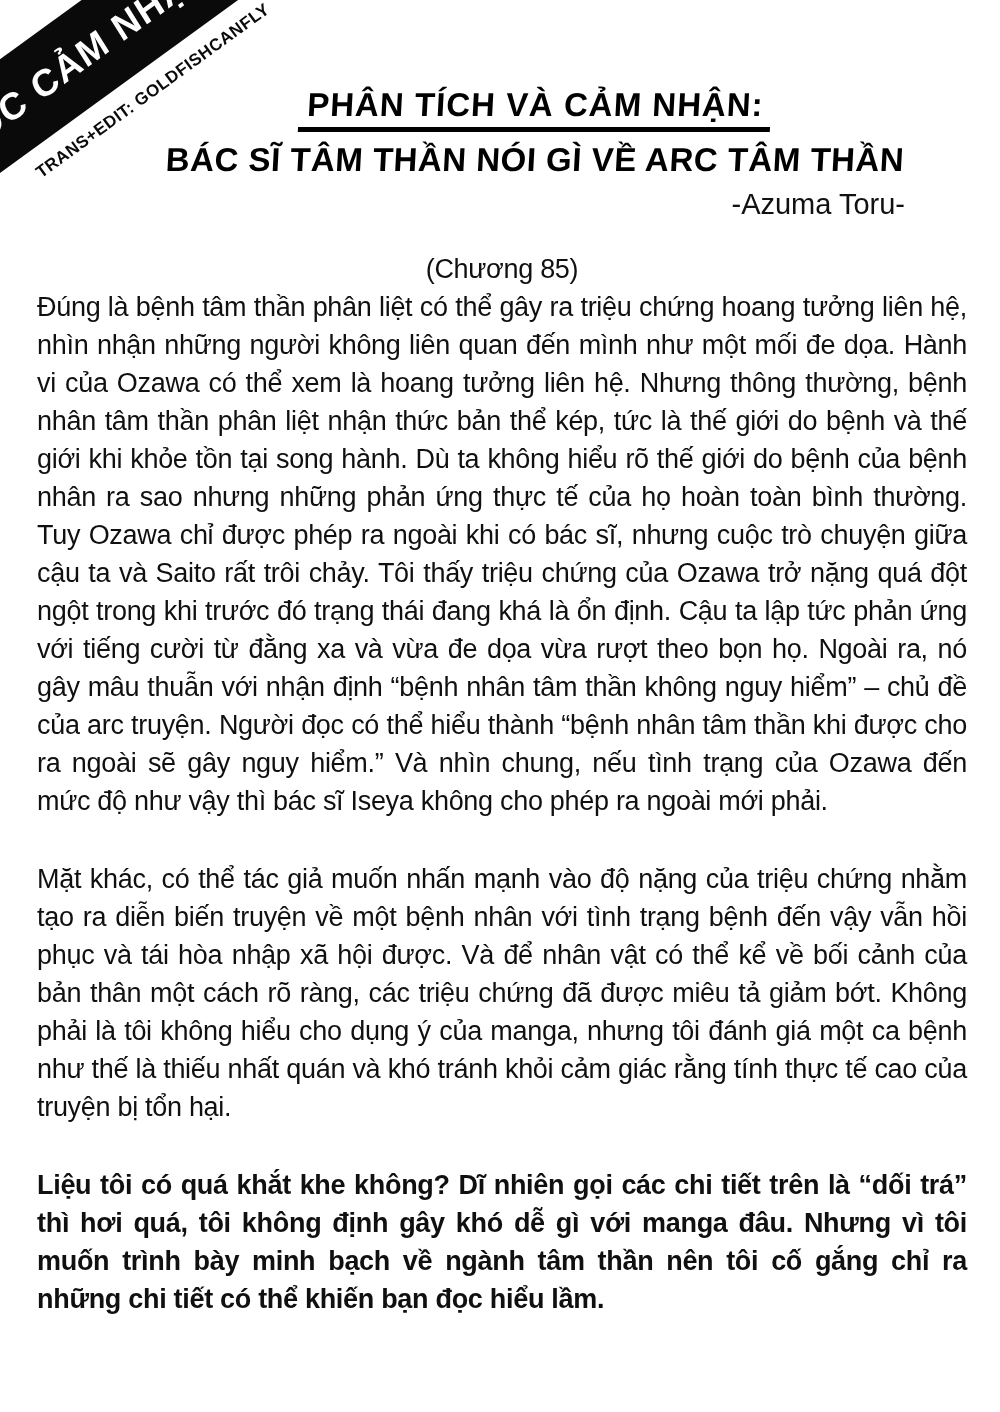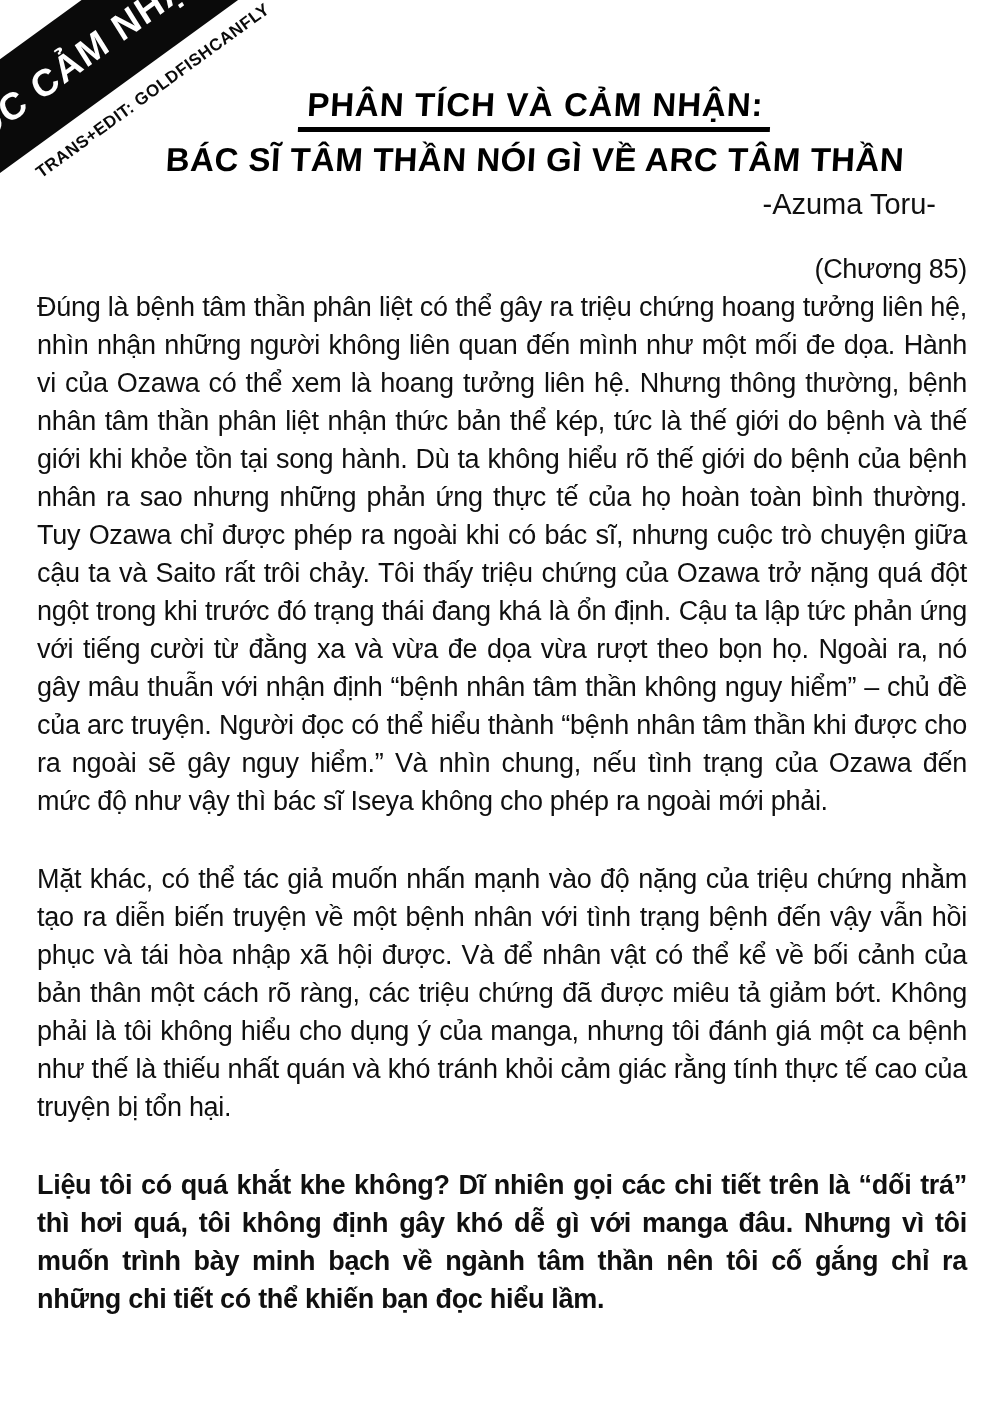--- a/index.html
+++ b/index.html
@@ -66,38 +66,38 @@
   .title-line2 {
     margin-top: 9px;
     font-size: 33px;
     font-weight: bold;
     letter-spacing: 0.5px;
     white-space: nowrap;
     transform: skewX(-3deg);
   }
   .author {
     margin-top: 9px;
-    padding-right: 64px;
+    padding-right: 95px;
     text-align: right;
     font-size: 29px;
     font-weight: normal;
     color: #111111;
   }
 
   
   .body-text {
     position: absolute;
     top: 250px; left: 37px; width: 930px;
     font-size: 27px;
     line-height: 38px;
     letter-spacing: -0.3px;
     color: #101010;
   }
   .chapter-label {
-    text-align: right;
+    text-align: center;
   }
   .body-text p {
     margin: 0 0 40px 0;
     text-align: justify;
   }
   .body-text p:last-child { margin-bottom: 0; font-weight: bold; }
 </style>
 </head>
 <body>
 

